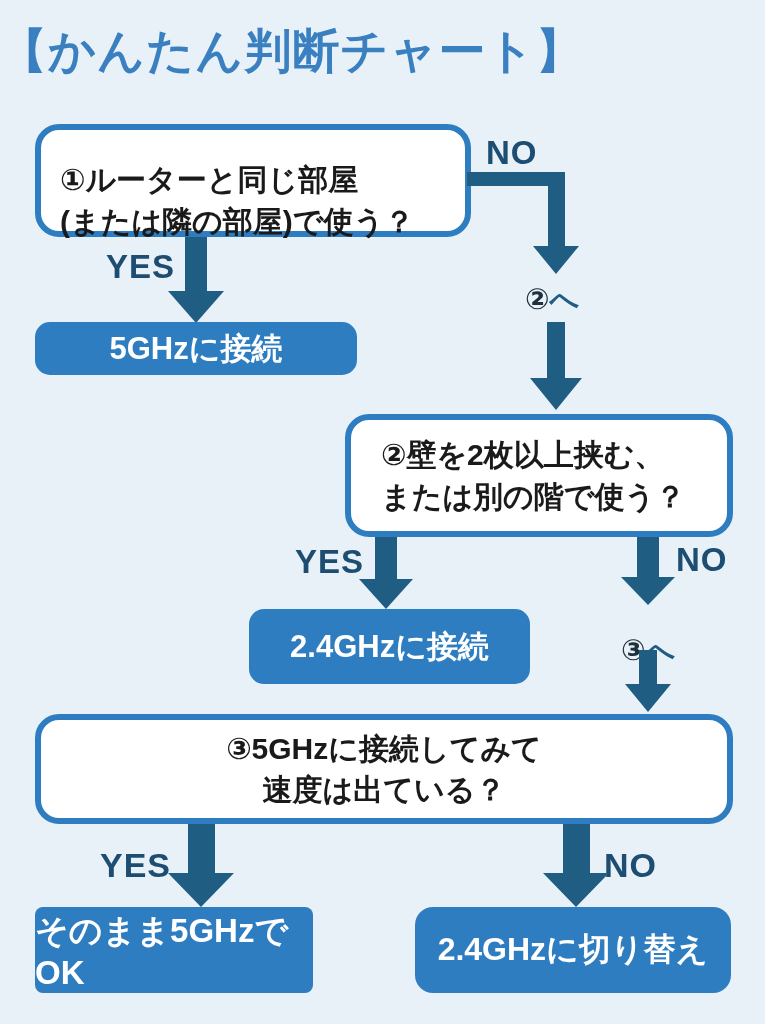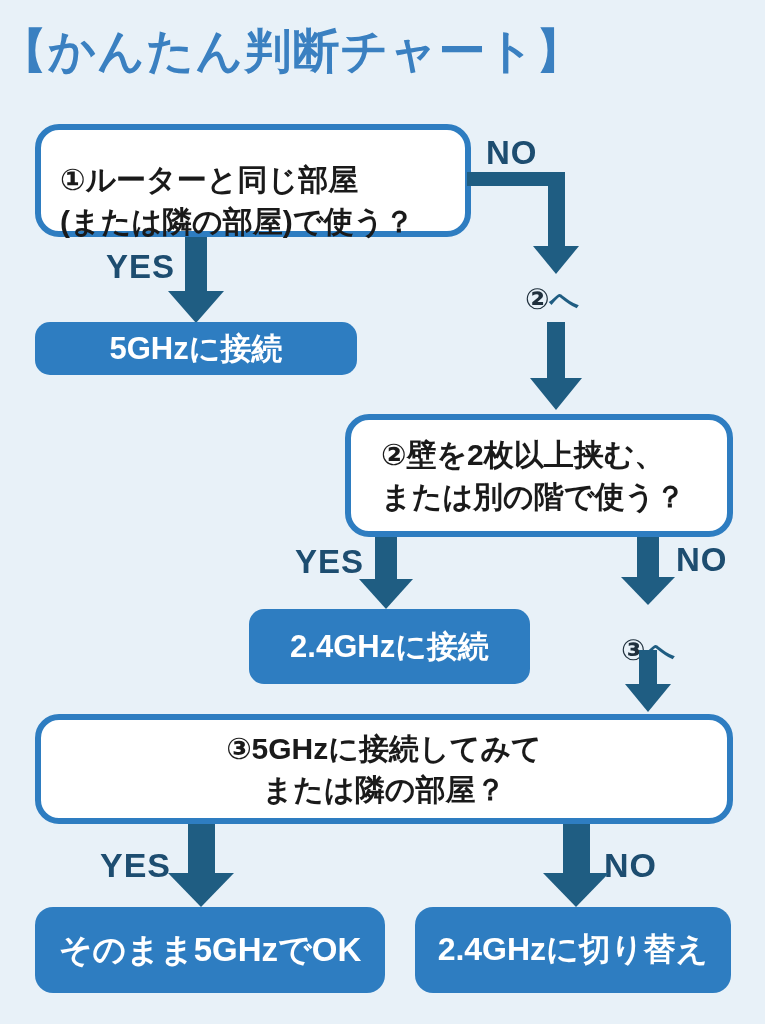--- a/index.html
+++ b/index.html
@@ -49,21 +49,21 @@
   .rbox{
     position:absolute;
     background:var(--result-box-blue);
     border-radius:15px;
     display:flex;align-items:center;justify-content:center;
     color:var(--result-text-white);
     font-weight:800;
   }
   .rbox.r1{left:35px;top:322px;width:322px;height:53px;font-size:31px;}
   .rbox.r2{left:249px;top:609px;width:281px;height:75px;font-size:31px;}
-  .rbox.r3{left:35px;top:907px;width:350px;height:86px;font-size:33px;border-radius:18px;}
+  .rbox.r3{left:35px;top:907px;width:278px;height:86px;font-size:33px;border-radius:8px;}
   .rbox.r4{left:415px;top:907px;width:316px;height:86px;font-size:32px;border-radius:18px;}
   .branch-label{
     position:absolute;
     color:var(--label-navy);
     font-size:33px;font-weight:800;letter-spacing:1px;
   }
   .lbl-yes1{left:106px;top:248px;}
   .lbl-no1{left:486px;top:134px;}
   .lbl-yes2{left:295px;top:543px;}
   .lbl-no2{left:676px;top:541px;}
@@ -183,21 +183,21 @@
     <span class="num">③</span><span class="suffix">へ</span>
   </div>
 
   <div class="arrow a-to3">
     <div class="shaft"></div>
     <div class="head"></div>
   </div>
 
   <div class="qbox q3">
     <div class="qtext">③5GHzに接続してみて
-または隣の部屋？</div>
+速度は出ている？</div>
   </div>
 
   <div class="branch-label lbl-yes3">YES</div>
   <div class="branch-label lbl-no3">NO</div>
 
   <div class="arrow a-yes3">
     <div class="shaft"></div>
     <div class="head"></div>
   </div>
   <div class="arrow a-no3">

